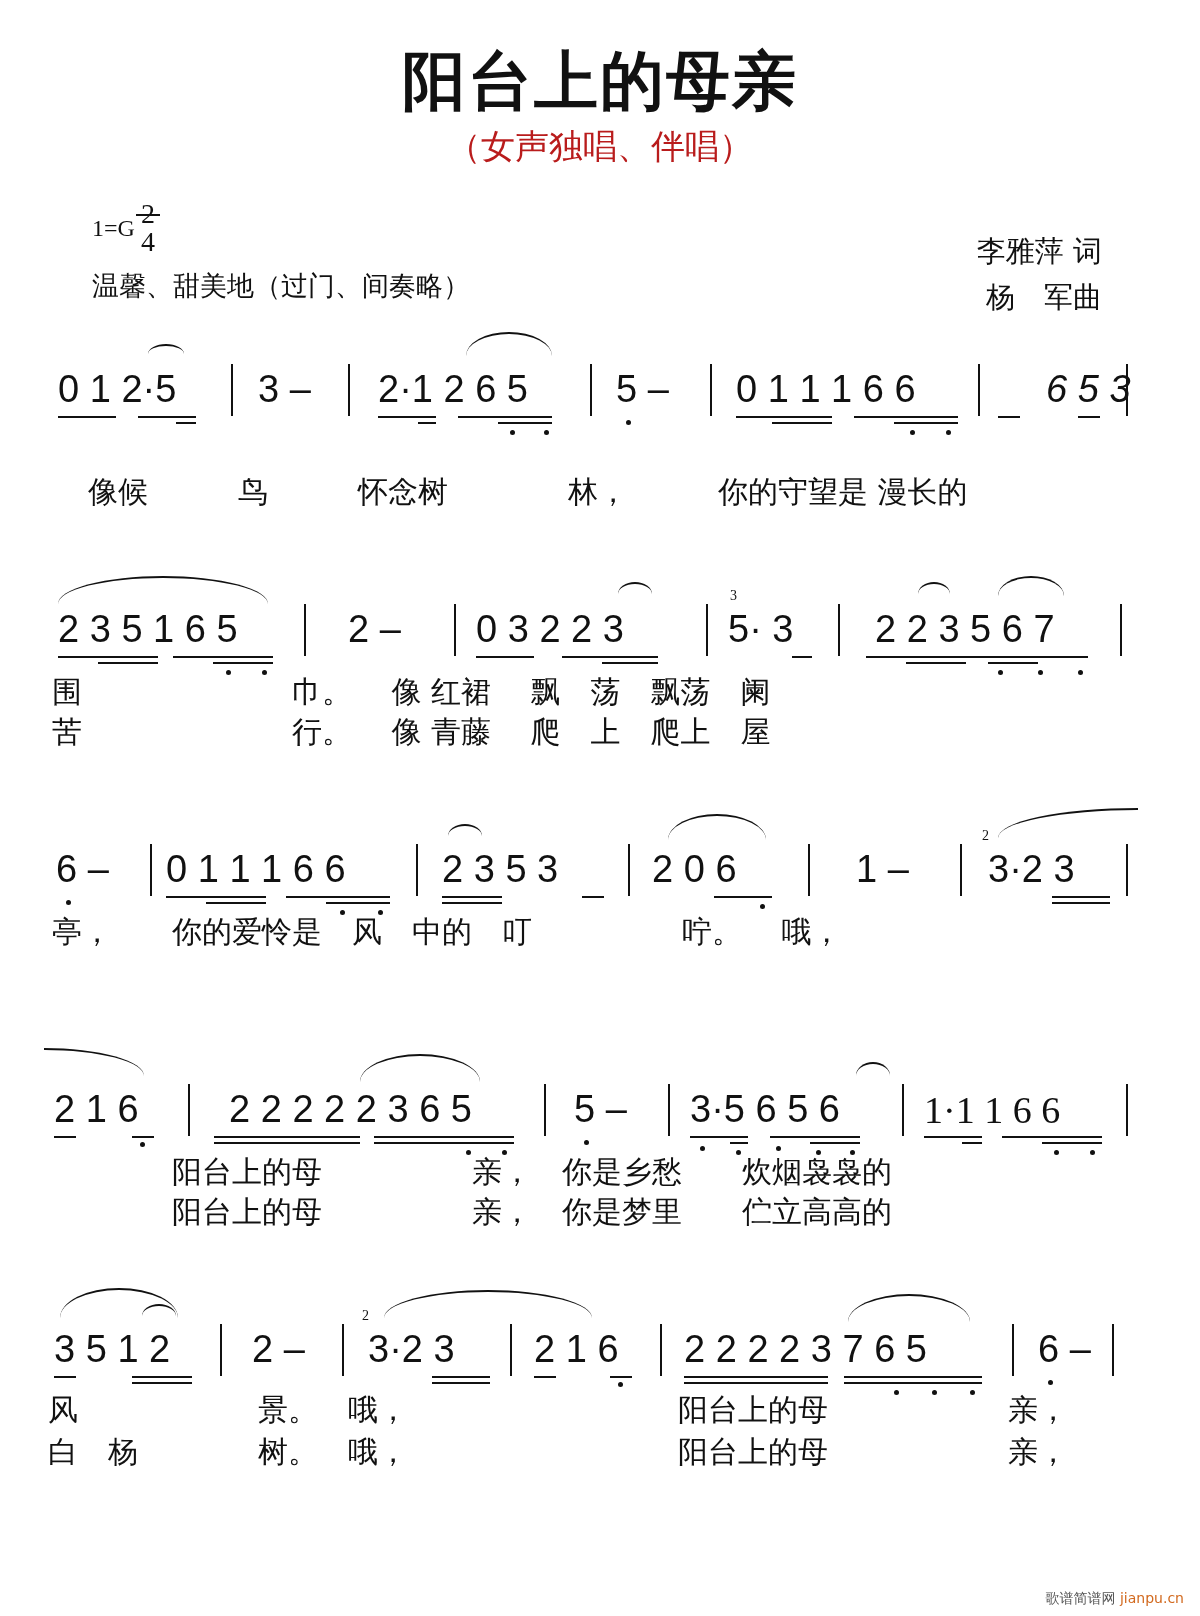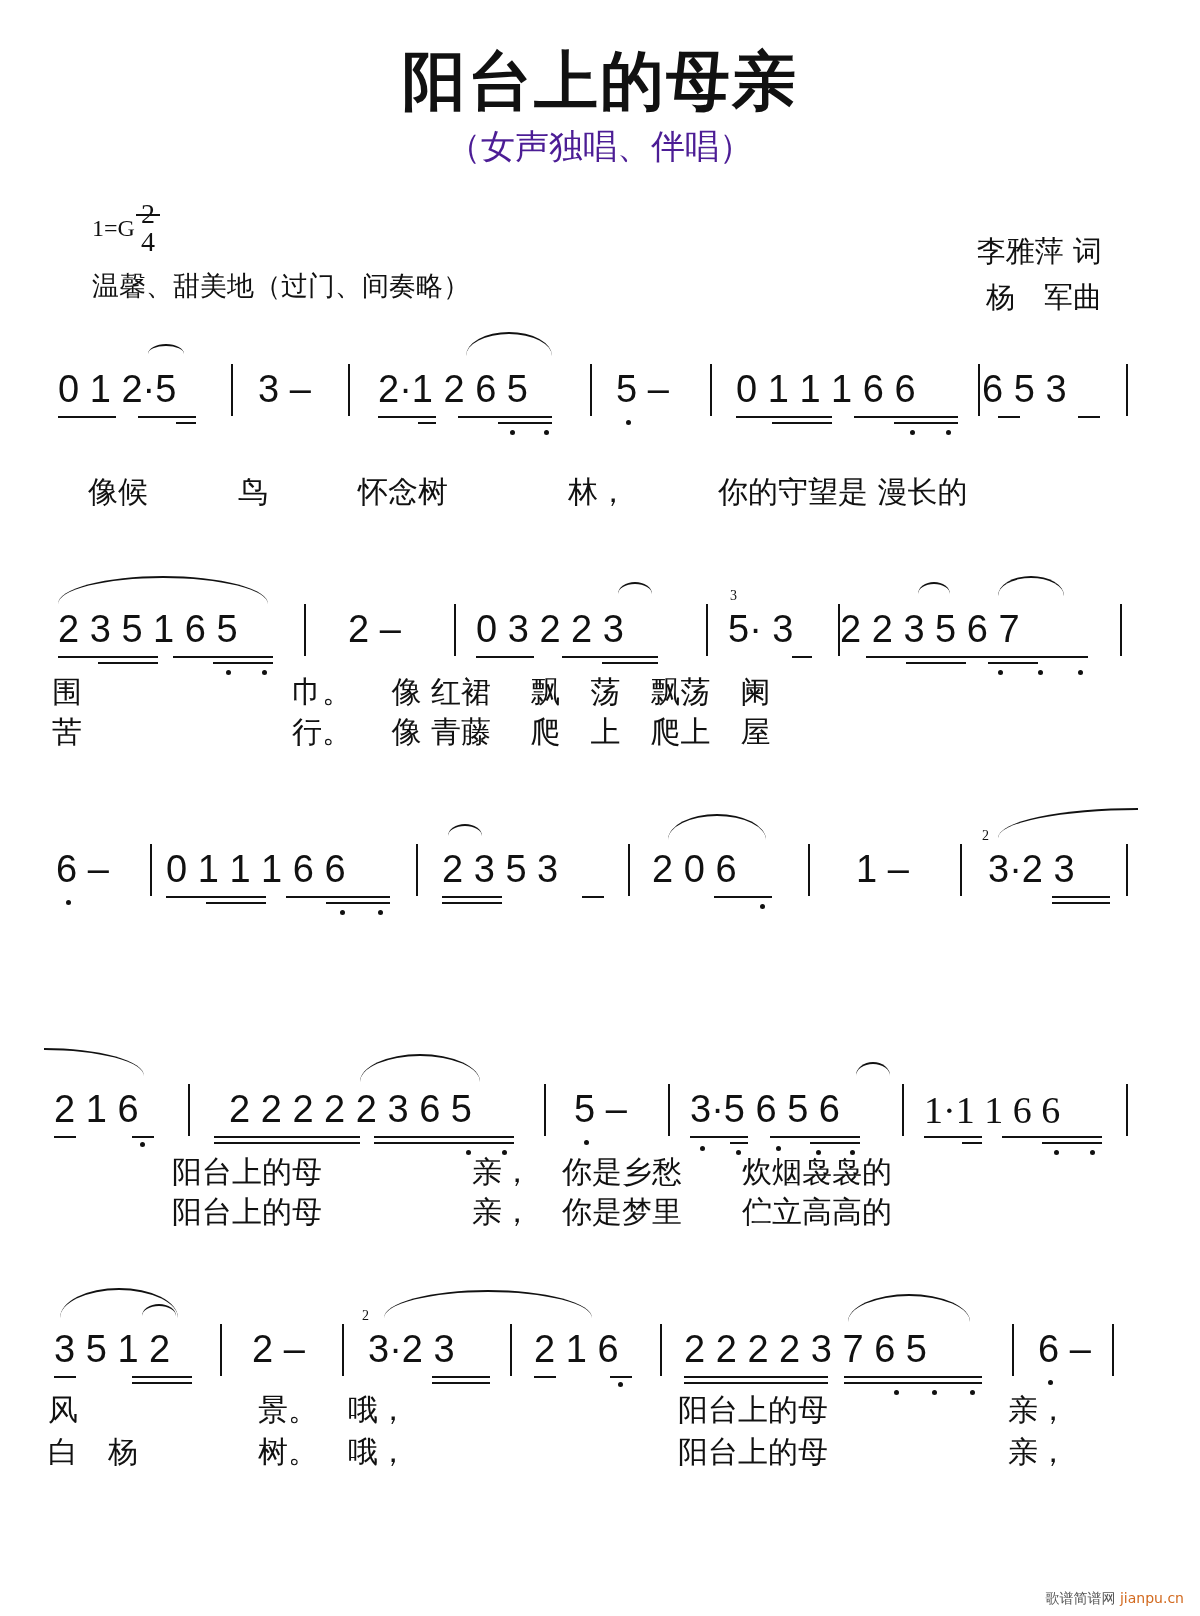--- a/index.html
+++ b/index.html
@@ -2,21 +2,21 @@
 <html><head>
 <meta charset="utf-8">
 <style>
   * { box-sizing: border-box; margin: 0; padding: 0; }
   html, body { width: 1200px; height: 1616px; background: #ffffff; overflow: hidden; }
   body { position: relative; font-family: "DejaVu Serif", serif; color: #111; }
 
   .title { position: absolute; left: 0; width: 1200px; top: 38px; text-align: center;
            font-family: "DejaVu Sans", sans-serif; font-weight: bold; font-size: 64px; letter-spacing: 2px; color: #111; }
   .subtitle { position: absolute; left: 0; width: 1200px; top: 124px; text-align: center;
-              font-family: "DejaVu Sans", sans-serif; font-size: 34px; color: #4c1d95; }
+              font-family: "DejaVu Sans", sans-serif; font-size: 34px; color: #b91c1c; }
 
   .key { position: absolute; left: 92px; top: 200px; font-family: "Liberation Serif", serif; font-size: 24px; display: flex; align-items: center; }
   .key .sig { display: inline-flex; flex-direction: column; align-items: center; margin-left: 6px; line-height: 28px; font-size: 28px; }
   .key .sig .bar { width: 24px; height: 2px; background: #111; }
   .tempo { position: absolute; left: 92px; top: 268px; font-family: "DejaVu Sans", sans-serif; font-size: 27px; }
   .credits { position: absolute; right: 98px; top: 228px; font-family: "DejaVu Sans", sans-serif; font-size: 29px; line-height: 46px; text-align: right; }
 
   .system { position: absolute; left: 48px; width: 1090px; }
   .staff { position: relative; height: 80px; }
   .bar { position: absolute; width: 2px; height: 52px; background: #111; top: 14px; }
@@ -74,21 +74,21 @@
     <div class="dot" style="left:578px; top:70px;"></div>
     <div class="bar" style="left:662px;"></div>
     <div class="notes" style="left:688px;">0 1 1 1 6 6</div>
     <div class="ul1" style="left:688px; top:66px; width:96px;"></div>
     <div class="ul1" style="left:724px; top:72px; width:60px;"></div>
     <div class="ul1" style="left:806px; top:66px; width:104px;"></div>
     <div class="ul1" style="left:846px; top:72px; width:64px;"></div>
     <div class="dot" style="left:862px; top:80px;"></div>
     <div class="dot" style="left:898px; top:80px;"></div>
     <div class="bar" style="left:930px;"></div>
-    <div class="notes" style="left:934px;">6 5 3</div>
+    <div class="notes" style="left:998px;font-style:italic;">6 5 3</div>
     <div class="ul1" style="left:950px; top:66px; width:22px;"></div>
     <div class="ul1" style="left:1030px; top:66px; width:22px;"></div>
     <div class="bar" style="left:1078px;"></div>
   </div>
   <div class="lyrics" style="left:40px; top:122px;">像候　　　鸟　　　怀念树　　　　林，　　　你的守望是 漫长的</div>
 </div>
 
 <div class="system" style="top:590px;">
   <div class="staff">
     <div class="slur" style="left:10px; top:-14px; width:210px; height:28px;"></div>
@@ -105,21 +105,21 @@
     <div class="notes" style="left:428px;">0 3 2 2 3</div>
     <div class="ul1" style="left:428px; top:66px; width:58px;"></div>
     <div class="ul1" style="left:514px; top:66px; width:96px;"></div>
     <div class="ul1" style="left:554px; top:72px; width:56px;"></div>
     <div class="slur" style="left:570px; top:-8px; width:34px; height:12px;"></div>
     <div class="bar" style="left:658px;"></div>
     <div class="grace" style="left:682px; top:-2px;">3</div>
     <div class="notes" style="left:680px;">5· 3</div>
     <div class="ul1" style="left:744px; top:66px; width:20px;"></div>
     <div class="bar" style="left:790px;"></div>
-    <div class="notes" style="left:792px;">2 2 3 5 6 7</div>
+    <div class="notes" style="left:827px;">2 2 3 5 6 7</div>
     <div class="ul1" style="left:818px; top:66px; width:222px;"></div>
     <div class="ul1" style="left:858px; top:72px; width:60px;"></div>
     <div class="ul1" style="left:940px; top:72px; width:50px;"></div>
     <div class="slur" style="left:870px; top:-8px; width:32px; height:12px;"></div>
     <div class="slur" style="left:950px; top:-14px; width:66px; height:20px;"></div>
     <div class="dot" style="left:950px; top:80px;"></div>
     <div class="dot" style="left:990px; top:80px;"></div>
     <div class="dot" style="left:1030px; top:80px;"></div>
     <div class="bar" style="left:1072px;"></div>
   </div>
@@ -153,20 +153,21 @@
     <div class="bar" style="left:760px;"></div>
     <div class="notes" style="left:808px;">1 –</div>
     <div class="bar" style="left:912px;"></div>
     <div class="grace" style="left:934px; top:-2px;">2</div>
     <div class="slur" style="left:950px; top:-22px; width:140px; height:30px; border-radius:100% 0 0 0 / 100% 0 0 0;"></div>
     <div class="notes" style="left:940px;">3·2 3</div>
     <div class="ul1" style="left:1004px; top:66px; width:58px;"></div>
     <div class="ul1" style="left:1004px; top:72px; width:58px;"></div>
     <div class="bar" style="left:1078px;"></div>
   </div>
+  <div class="lyrics" style="left:4px; top:82px;">亭，　　你的爱怜是　风　中的　叮　　　　　咛。　 哦，</div>
 </div>
 
 <div class="system" style="top:1070px;">
   <div class="staff">
     <div class="slur" style="left:-4px; top:-22px; width:100px; height:28px; border-radius:0 100% 0 0 / 0 100% 0 0;"></div>
     <div class="notes" style="left:6px;">2 1 6</div>
     <div class="ul1" style="left:6px; top:66px; width:22px;"></div>
     <div class="ul1" style="left:84px; top:66px; width:22px;"></div>
     <div class="dot" style="left:92px; top:72px;"></div>
     <div class="bar" style="left:140px;"></div>

